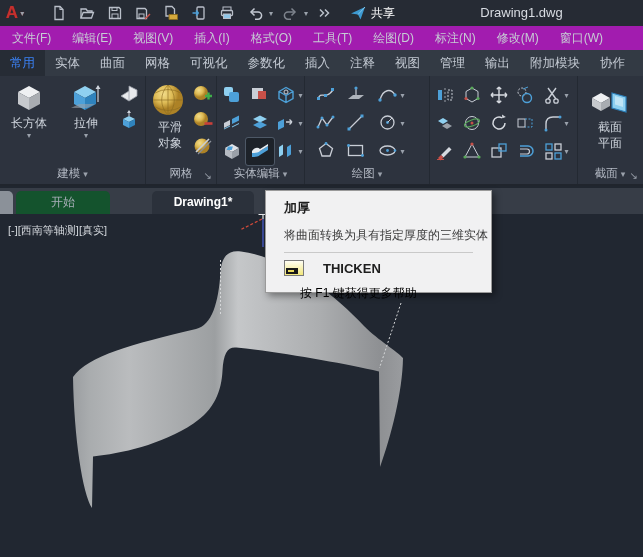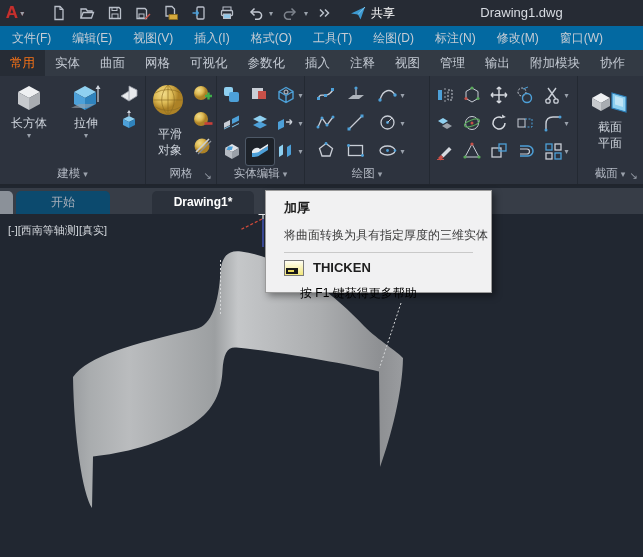--- a/index.html
+++ b/index.html
@@ -13,63 +13,63 @@
            font-weight:bold;font-size:17px;color:#c5302e;text-shadow:0 0 1px #7a1d1c;}
   .applogo .dd{font-size:8px;color:#9aa1ab;margin-left:2px;}
   .qat{display:flex;align-items:center;gap:6px;margin-left:18px;}
   .qbtn{width:22px;height:20px;display:flex;align-items:center;justify-content:center;border-radius:2px;}
   .qbtn svg{display:block;}
   .dda{font-size:8px;color:#9aa1ab;margin-left:-3px;}
   .share{display:flex;align-items:center;gap:4px;margin-left:8px;font-size:12px;color:#ffffff;}
   .doctitle{position:absolute;left:400px;top:0;width:243px;height:26px;line-height:26px;
             text-align:center;font-size:13px;color:#d8dce2;}
   
-  .menubar{position:absolute;left:0;top:26px;width:643px;height:24px;background:#0369a1;
+  .menubar{position:absolute;left:0;top:26px;width:643px;height:24px;background:#a21caf;
            display:flex;align-items:center;gap:21px;padding-left:12px;box-sizing:border-box;
            font-size:12px;color:#c6ccd4;white-space:nowrap;overflow:hidden;}
   .menubar span{flex:0 0 auto;}
   
   .ribtabs{position:absolute;left:0;top:50px;width:643px;height:26px;background:#333a44;
            display:flex;align-items:stretch;font-size:12.5px;color:#c3c9d2;overflow:hidden;white-space:nowrap;}
   .ribtab{padding:0 10px;display:flex;align-items:center;flex:0 0 auto;}
-  .ribtab.active{background:#262c35;color:#f97316;}
+  .ribtab.active{background:#262c35;color:#3b82f6;}
   
   .ribbon{position:absolute;left:0;top:76px;width:643px;height:110px;background:#2d333e;
           display:flex;border-bottom:2px solid #20252d;box-sizing:border-box;}
   .panel{position:relative;height:100%;border-right:1px solid #232932;box-sizing:border-box;flex:0 0 auto;}
   .plabel{position:absolute;bottom:3px;left:0;right:0;text-align:center;font-size:11.5px;
           color:#b4bac4;white-space:nowrap;}
   .plabel .dd{font-size:9px;color:#9aa1ab;}
   .plabel .lau{position:absolute;right:4px;bottom:0;font-size:10px;color:#9aa1ab;}
   .bigbtn{display:flex;flex-direction:column;align-items:center;padding-top:6px;box-sizing:border-box;}
   .bigbtn .lbl{font-size:12px;color:#cdd3db;margin-top:3px;line-height:13px;text-align:center;}
   .bigbtn .dd{font-size:8px;color:#9aa1ab;margin-top:1px;}
   .grid{display:grid;grid-auto-rows:28px;align-items:center;justify-items:center;padding-top:5px;}
   .cell{display:flex;align-items:center;}
   .cell .dd{font-size:8px;color:#9aa1ab;margin-left:1px;}
   .hl{background:#1d2229;outline:1px solid #4d5866;border-radius:2px;}
   .smallcol{display:flex;flex-direction:column;align-items:center;gap:4px;padding-top:7px;}
   
   .filetabs{position:absolute;left:0;top:188px;width:643px;height:26px;background:#373d47;}
   .ftab{position:absolute;top:3px;height:23px;line-height:23px;text-align:center;font-size:12px;
         border-radius:5px 5px 0 0;}
-  .ftab.start{left:16px;width:94px;background:#0c4a6e;color:#a8aeb8;}
+  .ftab.start{left:16px;width:94px;background:#14532d;color:#a8aeb8;}
   .ftab.active{left:152px;width:102px;background:#2b313b;color:#ffffff;font-weight:bold;}
   .ftab-sliver{position:absolute;left:0;top:3px;width:13px;height:23px;background:#9aa0a8;border-radius:0 5px 0 0;opacity:.85;}
   
   .viewport{position:absolute;left:0;top:214px;width:643px;height:343px;background:#212731;}
   .vplabel{position:absolute;left:8px;top:9px;font-size:11px;color:#d2d6db;}
   
   .tooltip{position:absolute;left:265px;top:190px;width:227px;height:103px;background:#f1f1f2;
            border:1px solid #9a9a9a;box-shadow:3px 3px 7px rgba(0,0,0,.4);z-index:50;
            box-sizing:border-box;padding:8px 0 0 18px;color:#333;}
   .tooltip .tt-title{font-size:13px;font-weight:bold;color:#1e1e1e;}
   .tooltip .tt-desc{font-size:12px;margin-top:10px;color:#3a3a3a;}
   .tooltip hr{border:none;border-top:1px solid #c9c9c9;margin:8px 18px 7px 0;}
-  .tooltip .cmdrow{display:flex;align-items:flex-start;gap:9px;}
+  .tooltip .cmdrow{display:flex;align-items:center;gap:19px;}
   .cmdicon{width:20px;height:16px;border:1px solid #7a7a7a;background:linear-gradient(180deg,#fffef4,#f2e77b);
            position:relative;box-sizing:border-box;}
   .cmdicon:after{content:"";position:absolute;left:1px;right:5px;bottom:1px;height:6px;background:#181818;}
   .cmdicon:before{content:"";position:absolute;left:3px;bottom:3px;width:6px;height:2px;background:#e8d85a;z-index:1;}
   .tooltip .tt-cmd{font-size:13px;font-weight:bold;color:#1e1e1e;}
   .tooltip .tt-help{font-size:12px;margin-top:9px;color:#000000;margin-left:16px;}
 </style>
 </head>
 <body>
 
@@ -254,21 +254,21 @@
             <circle cx="9" cy="10" r="7" fill="url(#gold)"></circle>
               <path d="M12.5 14.5h8" stroke="#c9403a" stroke-width="2.6"></path>
           </svg>
           <svg width="22" height="22">
             <circle cx="10" cy="11" r="7.5" fill="url(#gold)"></circle>
               <path d="M4 17 17 4" stroke="#c9ced6" stroke-width="1.6"></path>
               <path d="M6 19 19 6" stroke="#8a9099" stroke-width="1.2"></path>
           </svg>
         </div>
       </div>
-      <div class="bigbtn" style="position:absolute;left:2px;top:38px;width:44px;padding-top:11px;justify-content:center;">
+      <div class="bigbtn" style="position:absolute;left:2px;top:38px;width:44px;padding-top:4px;justify-content:center;">
         <span class="lbl">平滑</span>
         <span class="lbl">对象</span>
       </div>
       <div class="plabel">
         <span>网格</span><span class="lau">↘</span>
       </div>
     </div>
 
     <div class="panel" style="width:88px;">
       <div class="grid" style="grid-template-columns:28px 28px 30px;padding-left:1px;">

